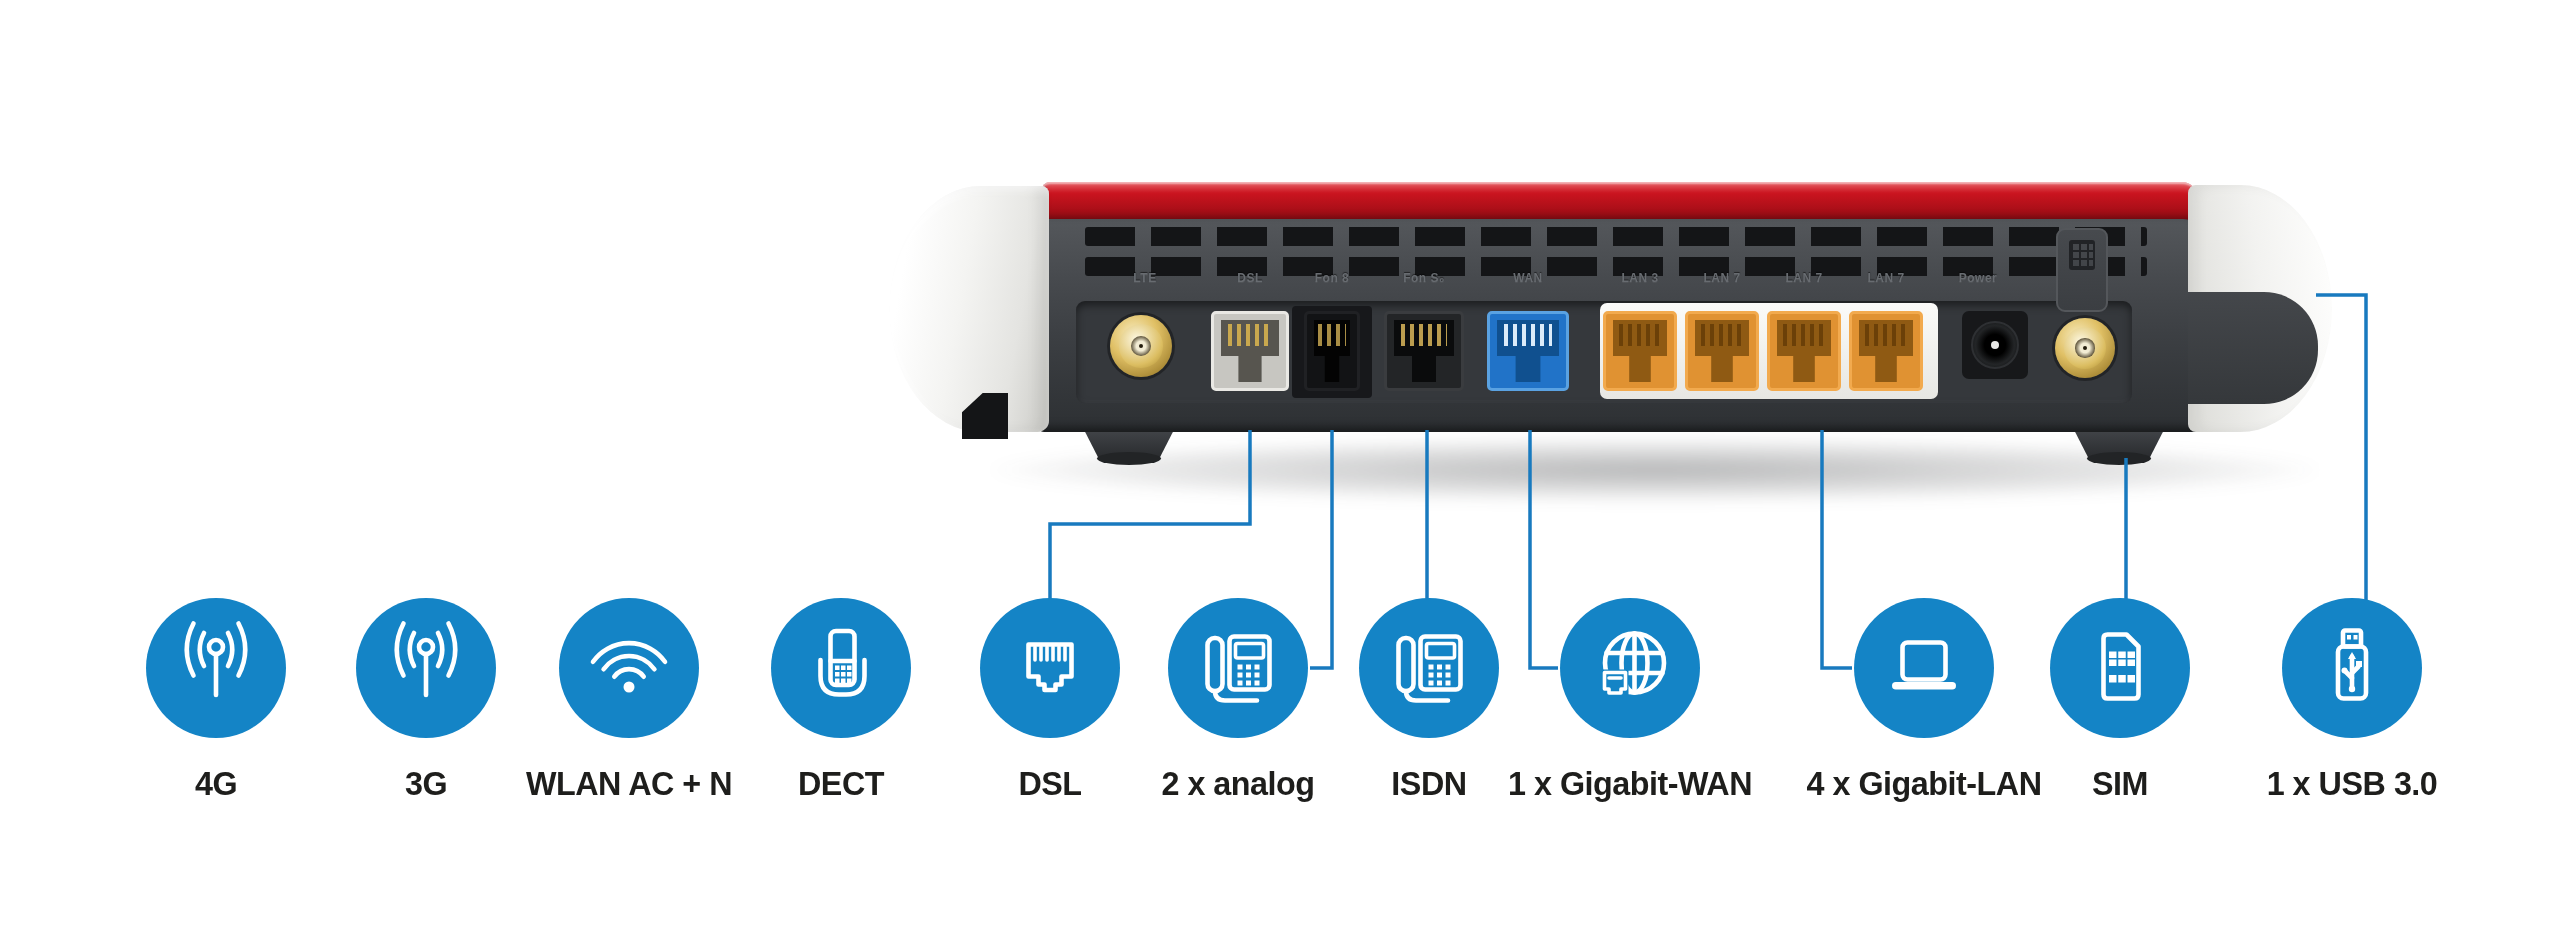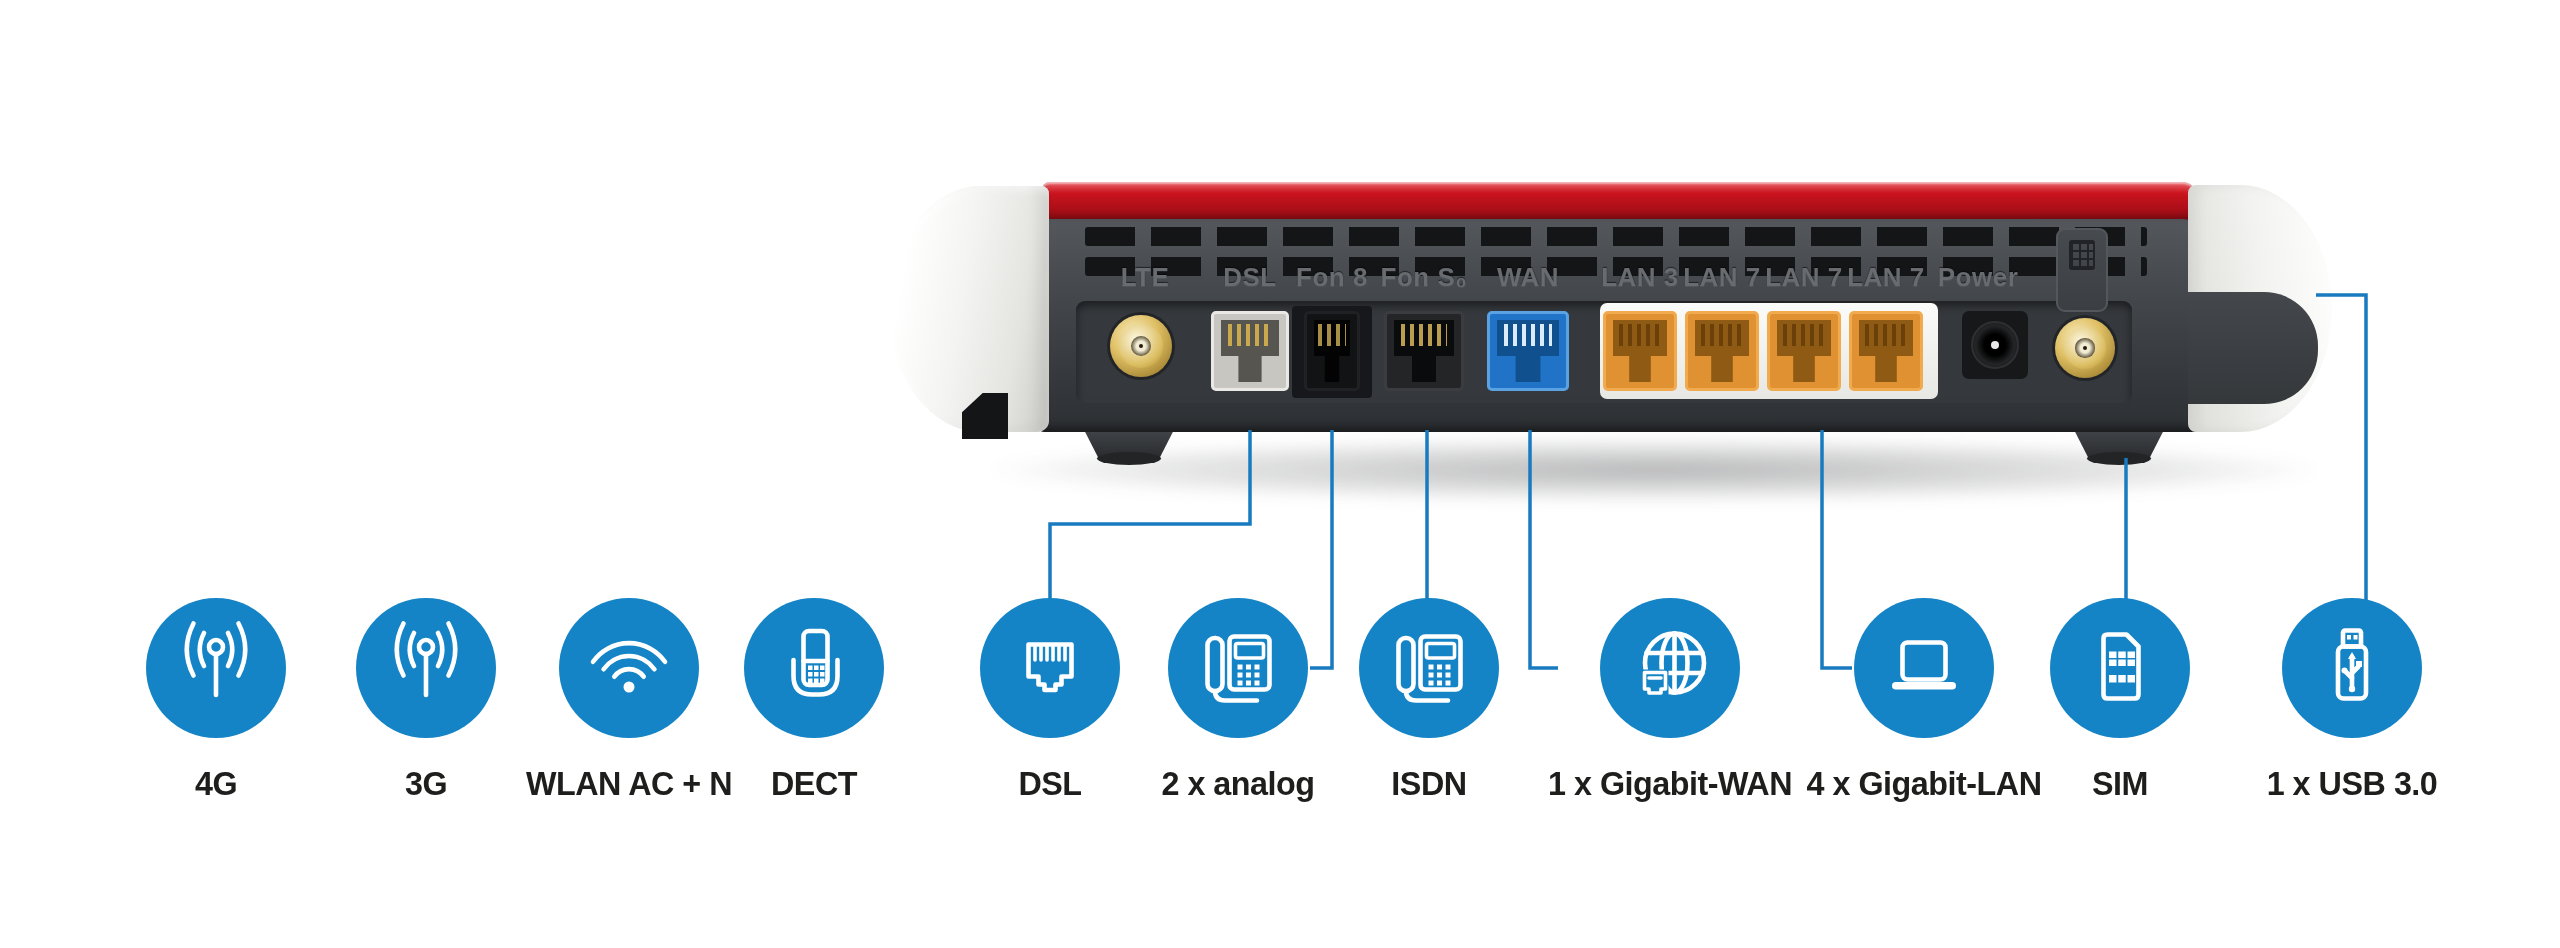--- a/index.html
+++ b/index.html
@@ -20,21 +20,21 @@
     box-shadow:inset 0 3px 2px -1px rgba(255,255,255,.55),inset 0 10px 8px -6px rgba(255,255,255,.22),inset 0 -7px 9px rgba(0,0,0,.38);}
   #router-body{left:1038px;top:219px;width:1167px;height:213px;border-radius:4px 22px 12px 6px;
     background:linear-gradient(180deg,#54575b 0%,#474a4e 28%,#3c3f43 55%,#2d3033 100%);
     box-shadow:inset 0 -5px 8px rgba(0,0,0,.45);}
   .vent-row{left:1085px;width:1062px;height:19px;border-radius:3px;
     background:repeating-linear-gradient(90deg,#141517 0 50px,rgba(0,0,0,0) 50px 66px);}
   #port-recess{left:1076px;top:301px;width:1056px;height:102px;border-radius:9px;background:#35383c;
     box-shadow:inset 0 4px 9px rgba(0,0,0,.5),inset 0 -2px 4px rgba(255,255,255,.04);}
   #lan-plate{left:1600px;top:303px;width:338px;height:96px;border-radius:7px;
     background:linear-gradient(180deg,#fbfbf9,#e7e7e3);}
-  .plabel{top:262px;transform:translateX(-50%);font-size:26px;font-weight:700;letter-spacing:.5px;
+  .plabel{top:271px;transform:translateX(-50%);font-size:12px;font-weight:700;letter-spacing:.5px;
     color:var(--portlabel,#686c71);text-shadow:0 -1px 1px rgba(0,0,0,.55),0 1px 1px rgba(255,255,255,.07);white-space:nowrap;}
   .rj{top:311px;height:80px;border-radius:5px;}
   .rj .hole{position:absolute;left:7px;right:7px;top:6px;bottom:6px;
     clip-path:polygon(0 0,100% 0,100% 58%,70% 58%,70% 100%,30% 100%,30% 58%,0 58%);}
   .rj .pins{position:absolute;left:12%;right:12%;top:4px;height:22px;}
   .sma{border-radius:50%;background:radial-gradient(circle at 38% 32%,#f8ecc0,#e0c065 42%,#8f6f1e 96%);
     box-shadow:0 0 0 3px rgba(0,0,0,.35);}
   .sma .mid{position:absolute;inset:15%;border-radius:50%;
     background:radial-gradient(circle at 40% 35%,#fdf8e2,#dcbe62 65%,#a9892c 100%);}
   .sma .ring{position:absolute;inset:34%;border-radius:50%;
@@ -210,21 +210,21 @@
         <div class="bubble">
           <svg class="ficon" viewBox="0 0 100 100">
             <path d="M35.3 58.7 A18 18 0 0 1 64.7 58.7"></path>
             <path d="M24.6 51.2 A31 31 0 0 1 75.4 51.2"></path>
             <path d="M14 43.8 A44 44 0 0 1 86 43.8"></path>
             <circle class="f" cx="50" cy="69" r="5.5"></circle>
           </svg>
         </div>
         <div class="flabel">WLAN AC + N</div>
       </div>
-      <div class="feature" style="left:744px">
+      <div class="feature" style="left:771px">
         <div class="bubble">
           <svg class="ficon" viewBox="0 0 100 100">
             <rect x="39.5" y="13" width="24" height="54" rx="5.5"></rect>
             <line x1="39.5" y1="43" x2="63.5" y2="43"></line>
             <rect class="f" x="44" y="47.5" width="4.5" height="4.5"></rect>
             <rect class="f" x="44" y="54" width="4.5" height="4.5"></rect>
             <rect class="f" x="44" y="60.5" width="4.5" height="4.5"></rect>
             <rect class="f" x="50" y="47.5" width="4.5" height="4.5"></rect>
             <rect class="f" x="50" y="54" width="4.5" height="4.5"></rect>
             <rect class="f" x="50" y="60.5" width="4.5" height="4.5"></rect>
@@ -283,21 +283,21 @@
             <rect class="f" x="58" y="54.5" width="5" height="5"></rect>
             <rect class="f" x="58" y="62.5" width="5" height="5"></rect>
             <rect class="f" x="66.5" y="46.5" width="5" height="5"></rect>
             <rect class="f" x="66.5" y="54.5" width="5" height="5"></rect>
             <rect class="f" x="66.5" y="62.5" width="5" height="5"></rect>
             <path d="M27 73 Q27 82.5 37 82.5 H69"></path>
           </svg>
         </div>
         <div class="flabel">ISDN</div>
       </div>
-      <div class="feature" style="left:1600px">
+      <div class="feature" style="left:1560px">
         <div class="bubble">
           <svg class="ficon" viewBox="0 0 100 100">
             <circle cx="54.5" cy="45" r="29.5"></circle>
             <ellipse cx="54.5" cy="45" rx="13" ry="29.5"></ellipse>
             <line x1="26.5" y1="35" x2="82.5" y2="35"></line>
             <line x1="26.5" y1="55" x2="82.5" y2="55"></line>
             <line x1="54.5" y1="15.5" x2="54.5" y2="74.5"></line>
             <rect class="bg" x="21.5" y="51.5" width="27" height="27"></rect>
             <path class="thin" d="M24.5 54.5 H45.5 V71 H41 V75 H29 V71 H24.5 Z"></path>
             <line class="thin" x1="29" y1="60" x2="41" y2="60"></line>

